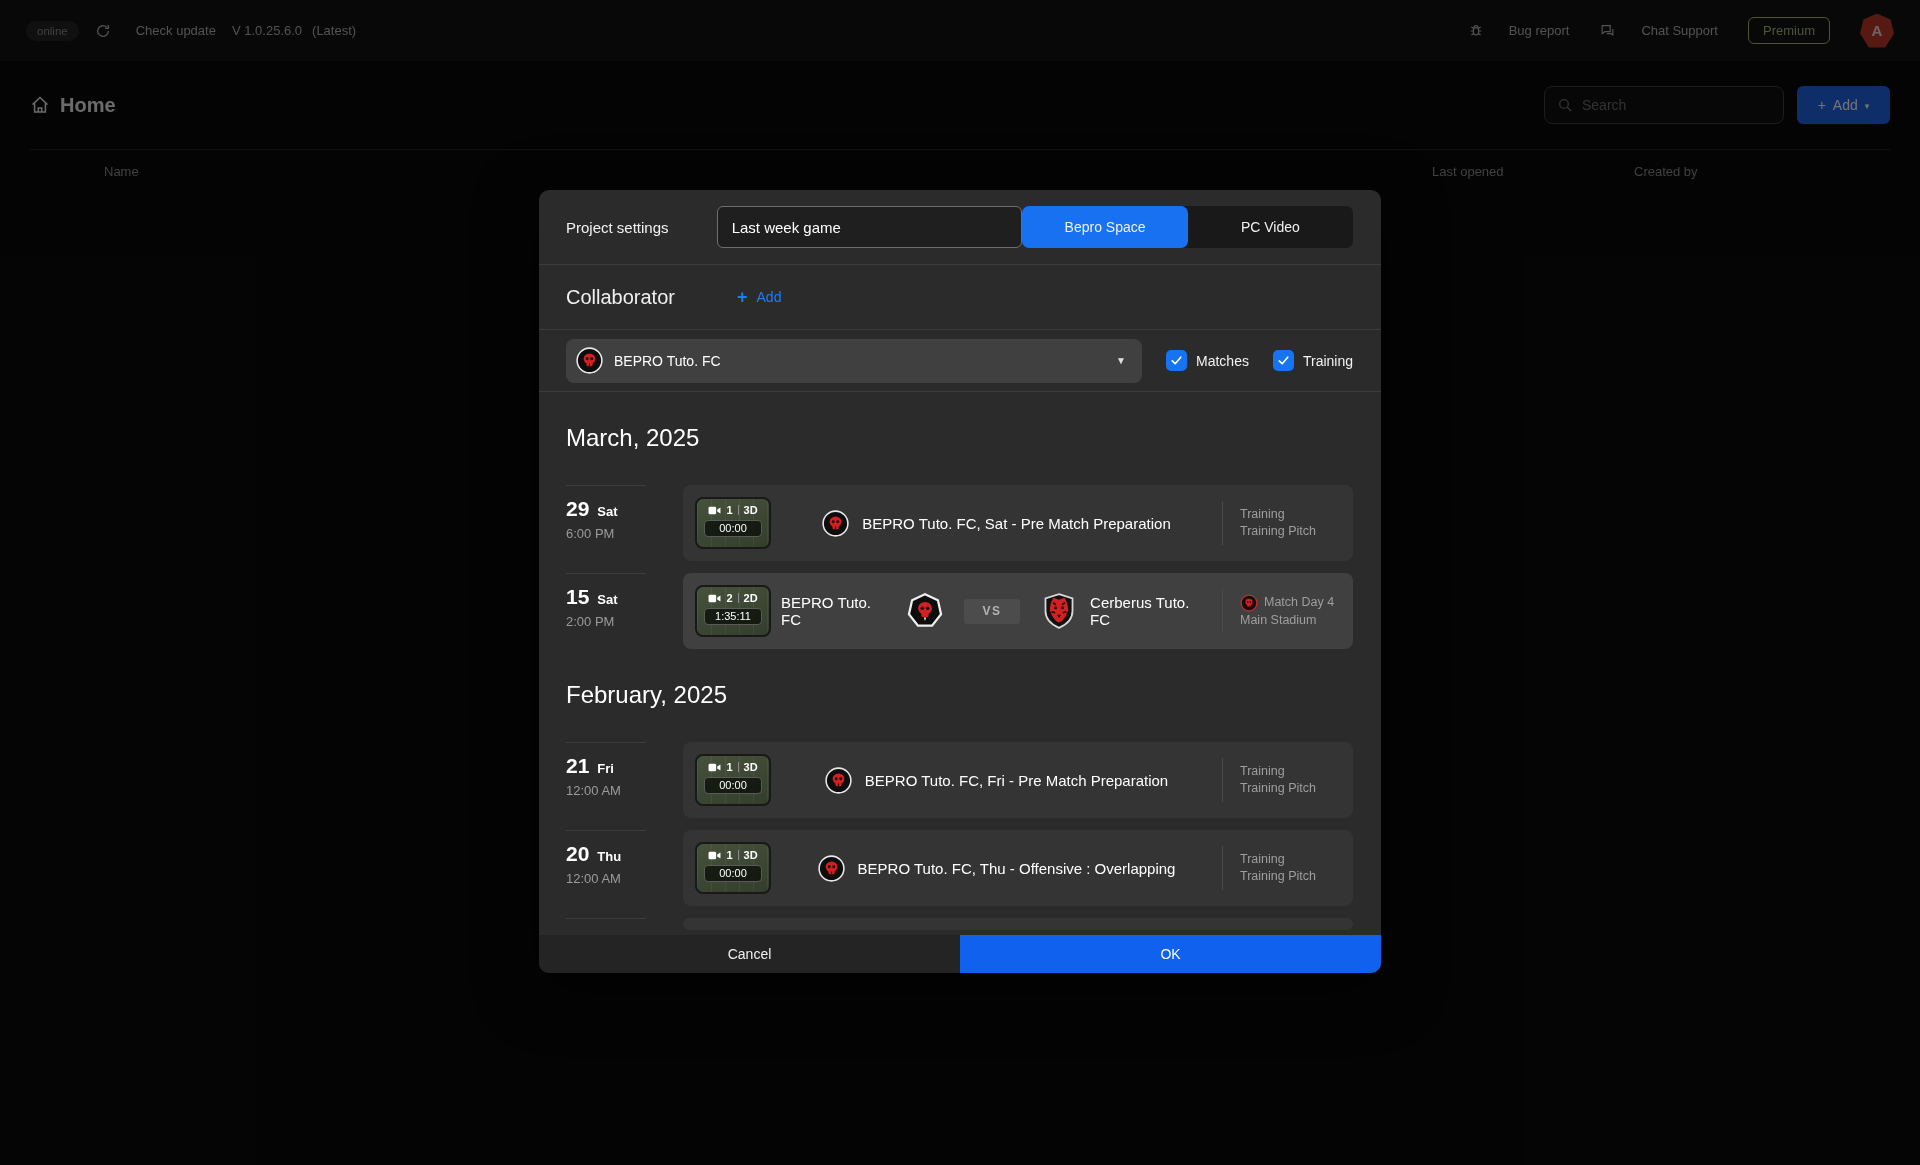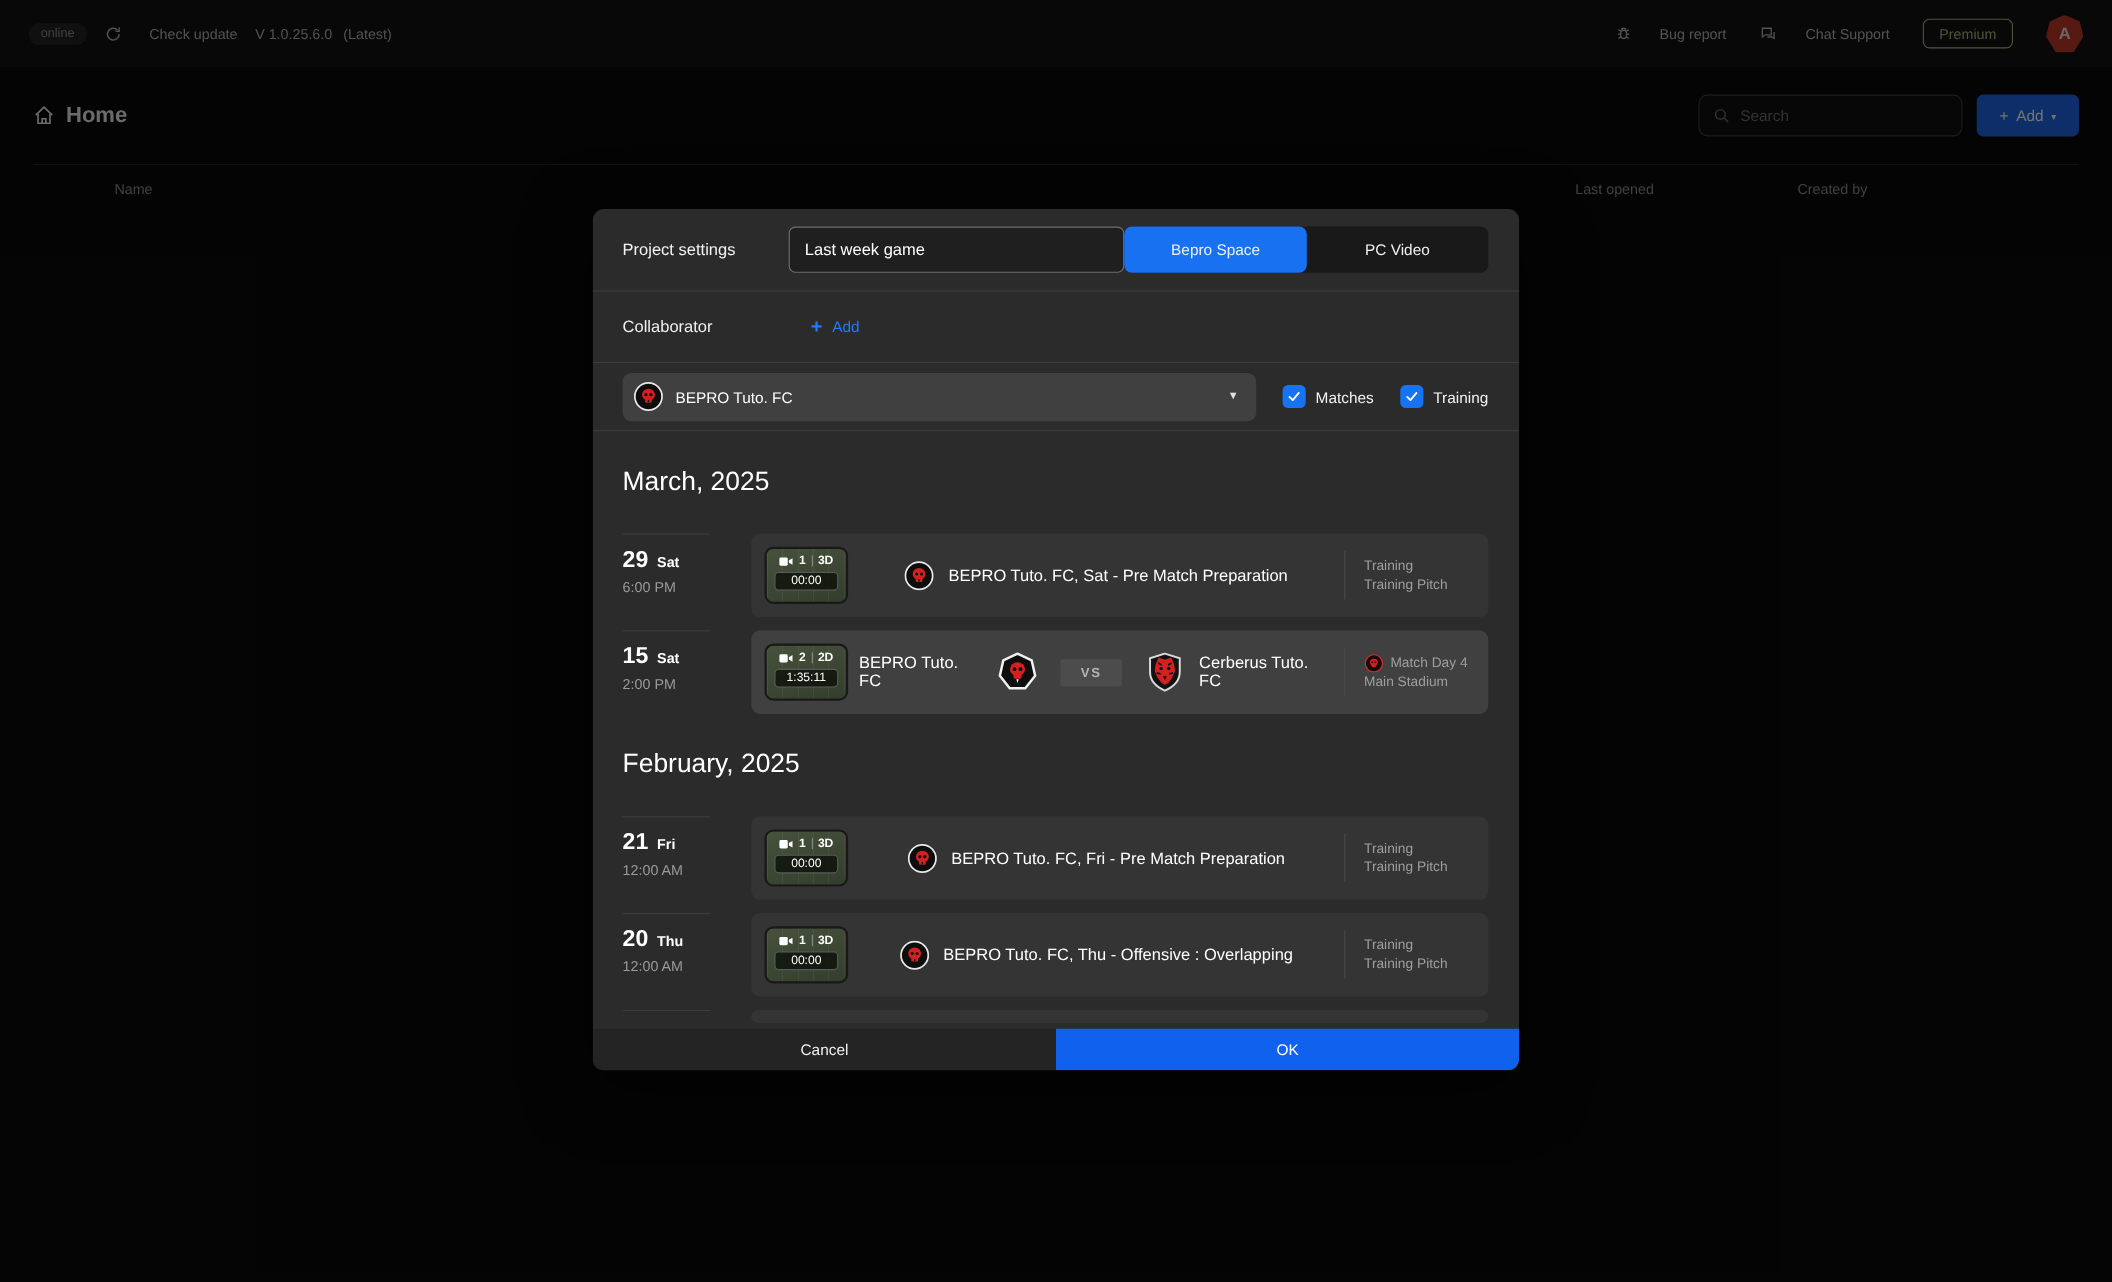--- a/index.html
+++ b/index.html
@@ -84,21 +84,21 @@
   .m-tab {
     flex:1; border:none; background:transparent; color:#f0f0f0;
     font-size:14px; font-family:inherit; border-radius:7px; cursor:pointer;
   }
   .m-tab.active { background:#1771f1; }
 
   .m-collab {
     height:65px; display:flex; align-items:center; padding:0 28px 0 27px;
     border-bottom:1px solid #3c3c3c;
   }
-  .collab-label { width:171px; font-size:15px; color:#f0f0f0; }
+  .collab-label { width:171px; font-size:20px; color:#f0f0f0; }
   .add-link {
     display:flex; align-items:center; gap:9px; color:#1f7bf7; font-size:14px;
     background:none; border:none; font-family:inherit; cursor:pointer;
   }
   .add-link .plus { font-size:18px; font-weight:bold; line-height:14px; }
 
   .m-filter {
     height:62px; display:flex; align-items:center; padding:0 28px 0 27px;
     border-bottom:1px solid #3c3c3c;
   }

